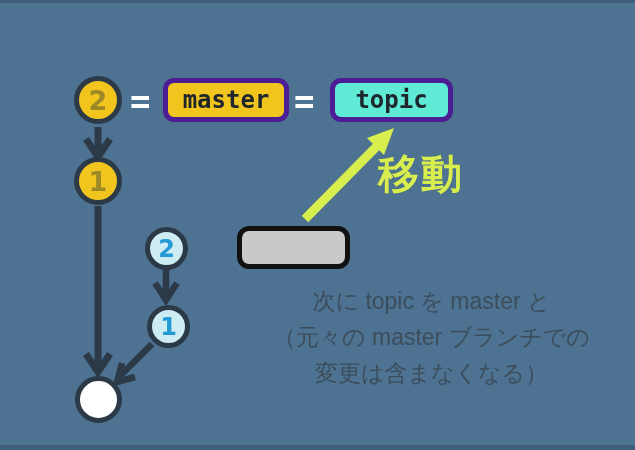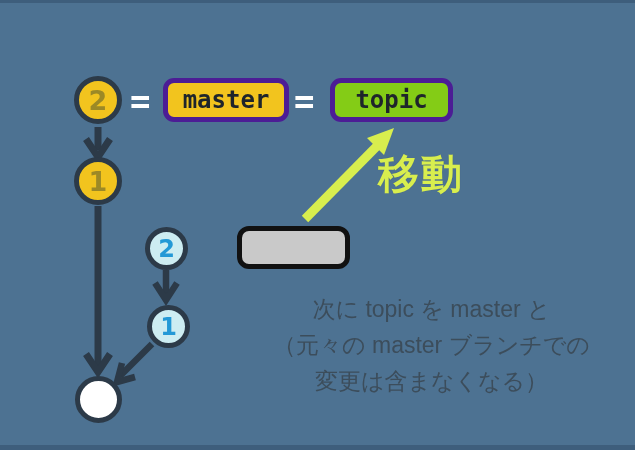--- a/index.html
+++ b/index.html
@@ -33,21 +33,21 @@
     position:absolute;
     border:5px solid #4c1d95;
     border-radius:11px;
     box-sizing:border-box;
     display:flex;align-items:center;justify-content:center;
     font-family:"DejaVu Sans Mono","Liberation Mono",monospace;
     font-weight:bold;font-size:24px;color:#1e252b;
     height:44px;
   }
   .branch-box.master{left:163px;top:78px;width:126px;background:#f2c41e;}
-  .branch-box.topic{left:330px;top:78px;width:123px;background:#84cc16;}
+  .branch-box.topic{left:330px;top:78px;width:123px;background:#5eead4;}
 
   .equals{
     position:absolute;
     color:#ffffff;font-weight:bold;font-size:34px;
     font-family:"DejaVu Sans Mono","Liberation Mono",monospace;
     line-height:1;
   }
   .equals.first{left:130px;top:84px;}
   .equals.second{left:294px;top:84px;}
 
@@ -63,21 +63,21 @@
     left:378px;top:154px;
     color:#d8ee4e;
     font-size:41px;font-weight:bold;
     letter-spacing:2px;line-height:1;
     font-family:"DejaVu Sans", sans-serif;
     text-shadow:0 0 1px rgba(0,0,0,0.15);
   }
 
   .caption{
     position:absolute;
-    left:228px;top:291px;width:407px;
+    left:228px;top:283px;width:407px;
     text-align:center;
     color:#3a4854;
     opacity:0.88;
     font-size:23px;line-height:36px;
     font-family:"Liberation Sans","DejaVu Sans",sans-serif;
     filter:blur(0.4px);
     white-space:nowrap;
   }
 </style>
 </head>

